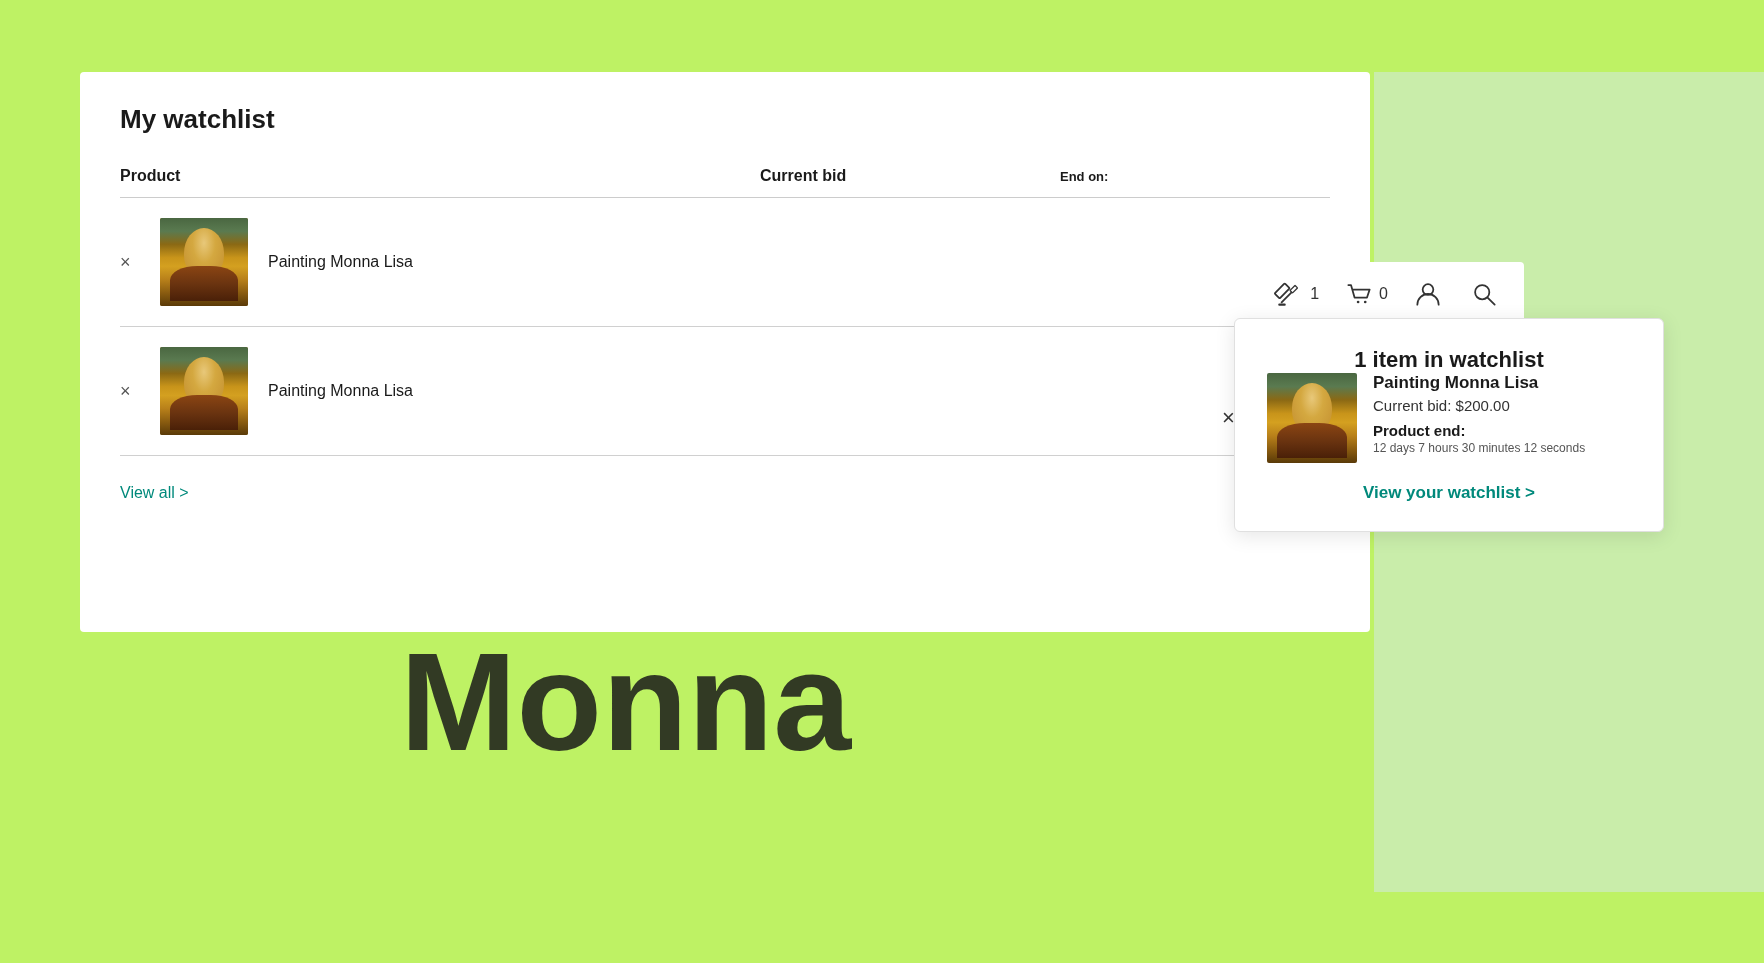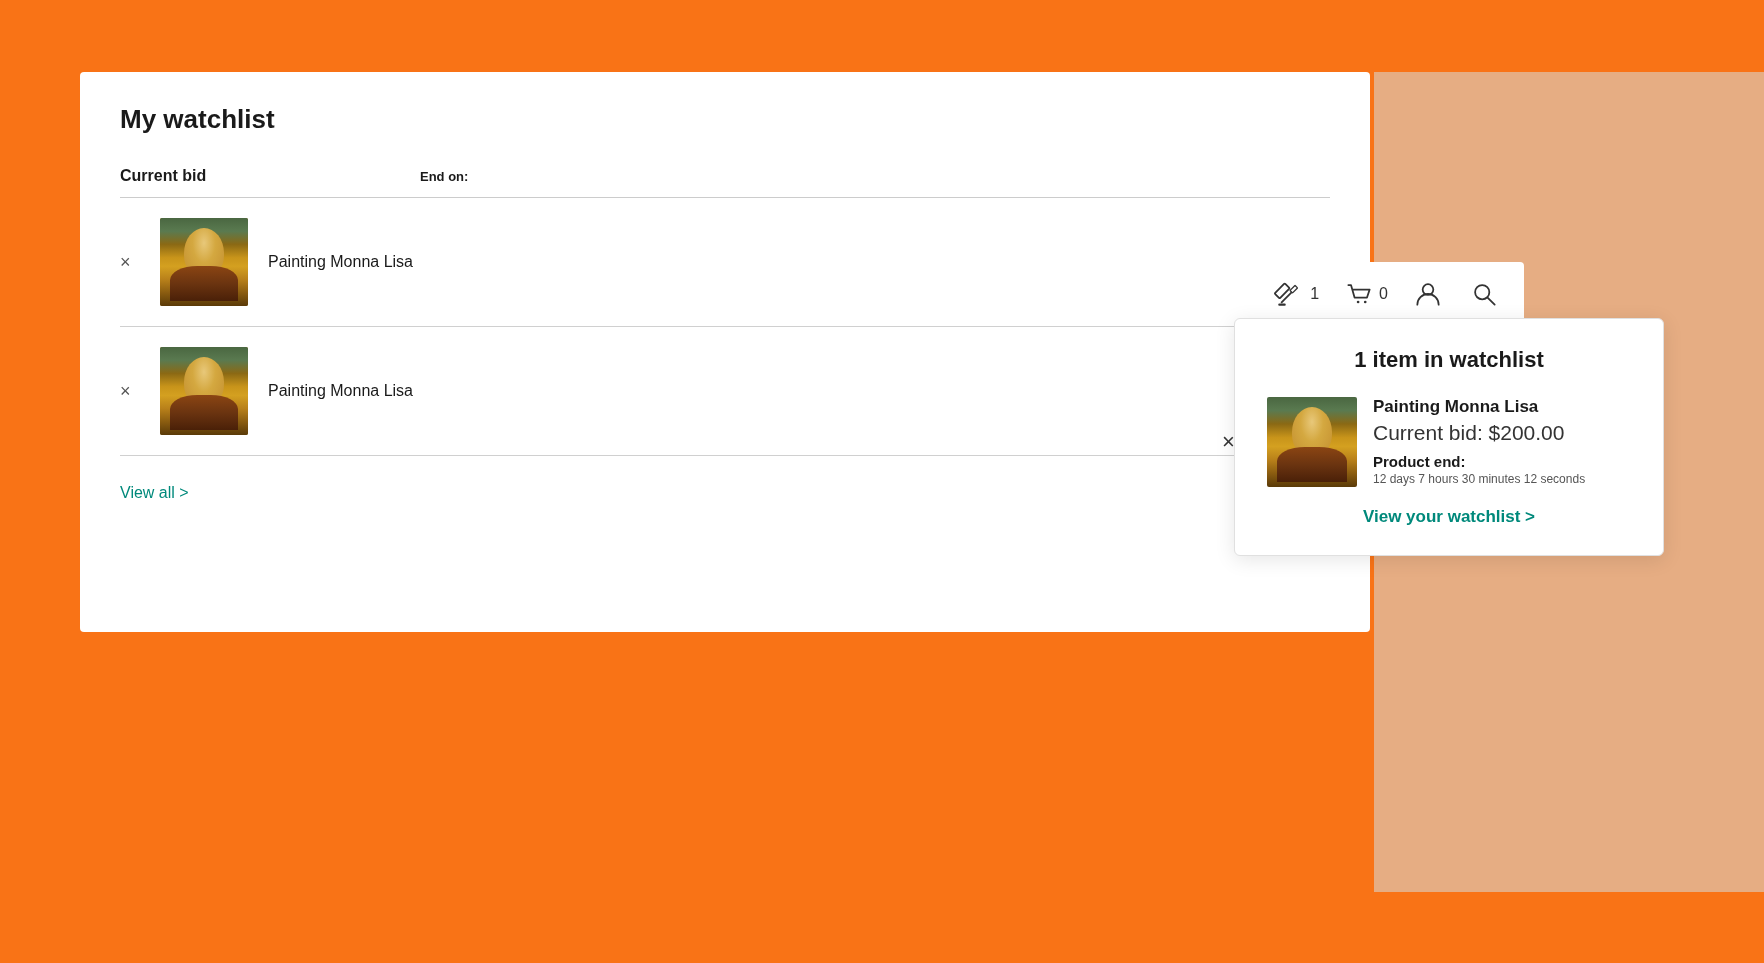--- a/index.html
+++ b/index.html
@@ -10,21 +10,21 @@
       height: 963px;
       overflow: hidden;
       display: flex;
       align-items: center;
       justify-content: center;
     }
 
     .page-wrapper {
       width: 1764px;
       height: 963px;
-      background: #f97316;
+      background: #bef264;
       position: relative;
       display: flex;
       align-items: center;
       justify-content: center;
     }
 
     
     .main-card {
       position: absolute;
       left: 80px;
@@ -203,21 +203,20 @@
       border-radius: 6px;
       padding: 28px 32px;
       box-shadow: 0 4px 20px rgba(0,0,0,0.1);
       z-index: 100;
     }
 
     .popup-title {
       font-size: 22px;
       font-weight: 600;
       color: #1a1a1a;
-      margin-bottom: 24px;
       text-align: center;
     }
 
     .popup-item {
       display: flex;
       align-items: flex-start;
       gap: 16px;
       margin-bottom: 20px;
       position: relative;
     }
@@ -246,21 +245,21 @@
     }
 
     .popup-item-name {
       font-size: 17px;
       font-weight: 700;
       color: #1a1a1a;
       margin-bottom: 4px;
     }
 
     .popup-item-bid {
-      font-size: 21px;
+      font-size: 15px;
       color: #333;
       margin-bottom: 8px;
     }
 
     .popup-item-auction {
       font-size: 15px;
       font-weight: 600;
       color: #1a1a1a;
       margin-bottom: 2px;
     }
@@ -318,20 +317,21 @@
 <div class="page-wrapper">
 
   <div class="right-panel"></div>
 
   <div class="main-card">
 
     <h1 class="page-title">My watchlist</h1>
 
     
     <div class="table-header">
+      <div class="col-product">Product</div>
       <div class="col-bid">Current bid</div>
       <div class="col-end">End on:</div>
     </div>
 
     
     <div class="table-row">
       <span class="remove-btn">×</span>
       <div class="product-image">
         <div class="mona-lisa-img"></div>
       </div>
@@ -408,14 +408,15 @@
         <div class="popup-item-name">Painting Monna Lisa</div>
         <div class="popup-item-bid">Current bid: $200.00</div>
         <div class="popup-item-auction">Product end:</div>
         <div class="popup-item-time">12 days 7 hours 30 minutes 12 seconds</div>
       </div>
     </div>
 
     <a class="popup-view-link">View your watchlist &gt;</a>
   </div>
 
+  <div class="bg-text">Monna</div>
 
 </div>
 
 </body></html>

